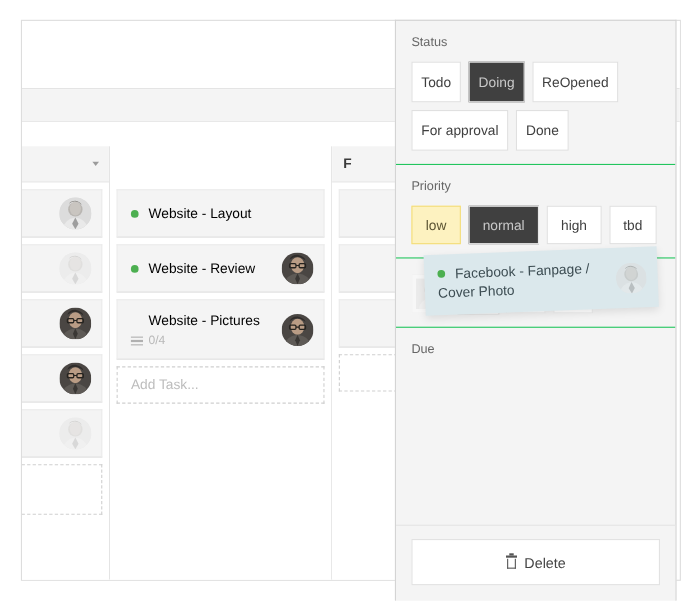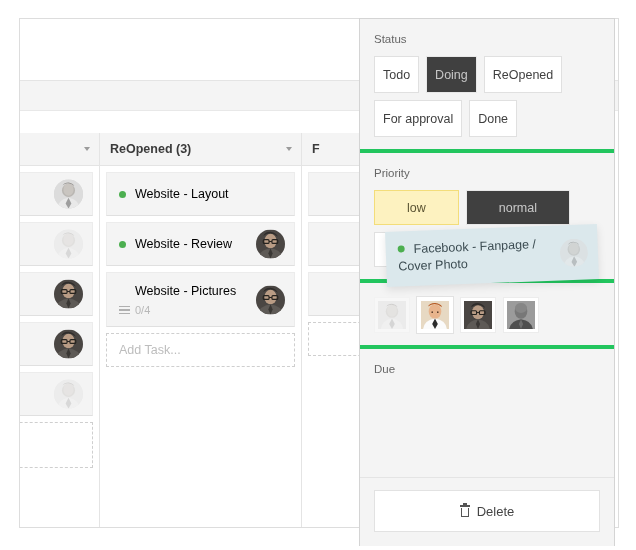--- a/index.html
+++ b/index.html
@@ -216,21 +216,21 @@
     background: #f4f4f4;
     border: 1px solid #d4d4d4;
     border-bottom: none;
     box-sizing: border-box;
     overflow: hidden;
     z-index: 20;
   }
 
   .panel-section {
     padding: 14px 14px 12px 14px;
-    border-bottom: 4px solid #22c55e;
+    border-bottom: 1px solid #22c55e;
   }
   .panel-section.no-border { border-bottom: none; }
 
   .section-label {
     font-size: 11.5px;
     color: #666666;
     margin-bottom: 11px;
   }
 
   .btn-row {
@@ -256,21 +256,21 @@
   .pill.disabled {
     background: #404040;
     border-color: #e8e8e8;
     color: #c8c8c8;
   }
   .pill.selected-yellow {
     background: #fdf2c0;
     border: 1px solid #f3dd7a;
     color: #5b5433;
   }
-  .pill.small { min-height: 35px; padding: 0 32px; }
+  .pill.small { min-height: 35px; padding: 0 12px; }
 
   .avatar-row {
     display: flex;
     gap: 7px;
   }
   .avatar-box {
     width: 36px;
     height: 36px;
     background: #ffffff;
     border: 1px solid #ececec;
@@ -491,24 +491,20 @@
                   <use href="#face-man-1"></use>
                 </svg>
             </span>
           </div>
 
           <div class="add-placeholder-empty"></div>
         </div>
       </div>
 
       <div class="column">
-        <div class="col-header">
-          <span class="col-title">ReOpened (3)</span>
-          <span class="col-caret"></span>
-        </div>
         <div class="col-body">
 
           <div class="card">
             <div class="card-title-row">
               <span class="dot"></span>
               <span class="card-title">Website - Layout</span>
             </div>
           </div>
 
           <div class="card">

